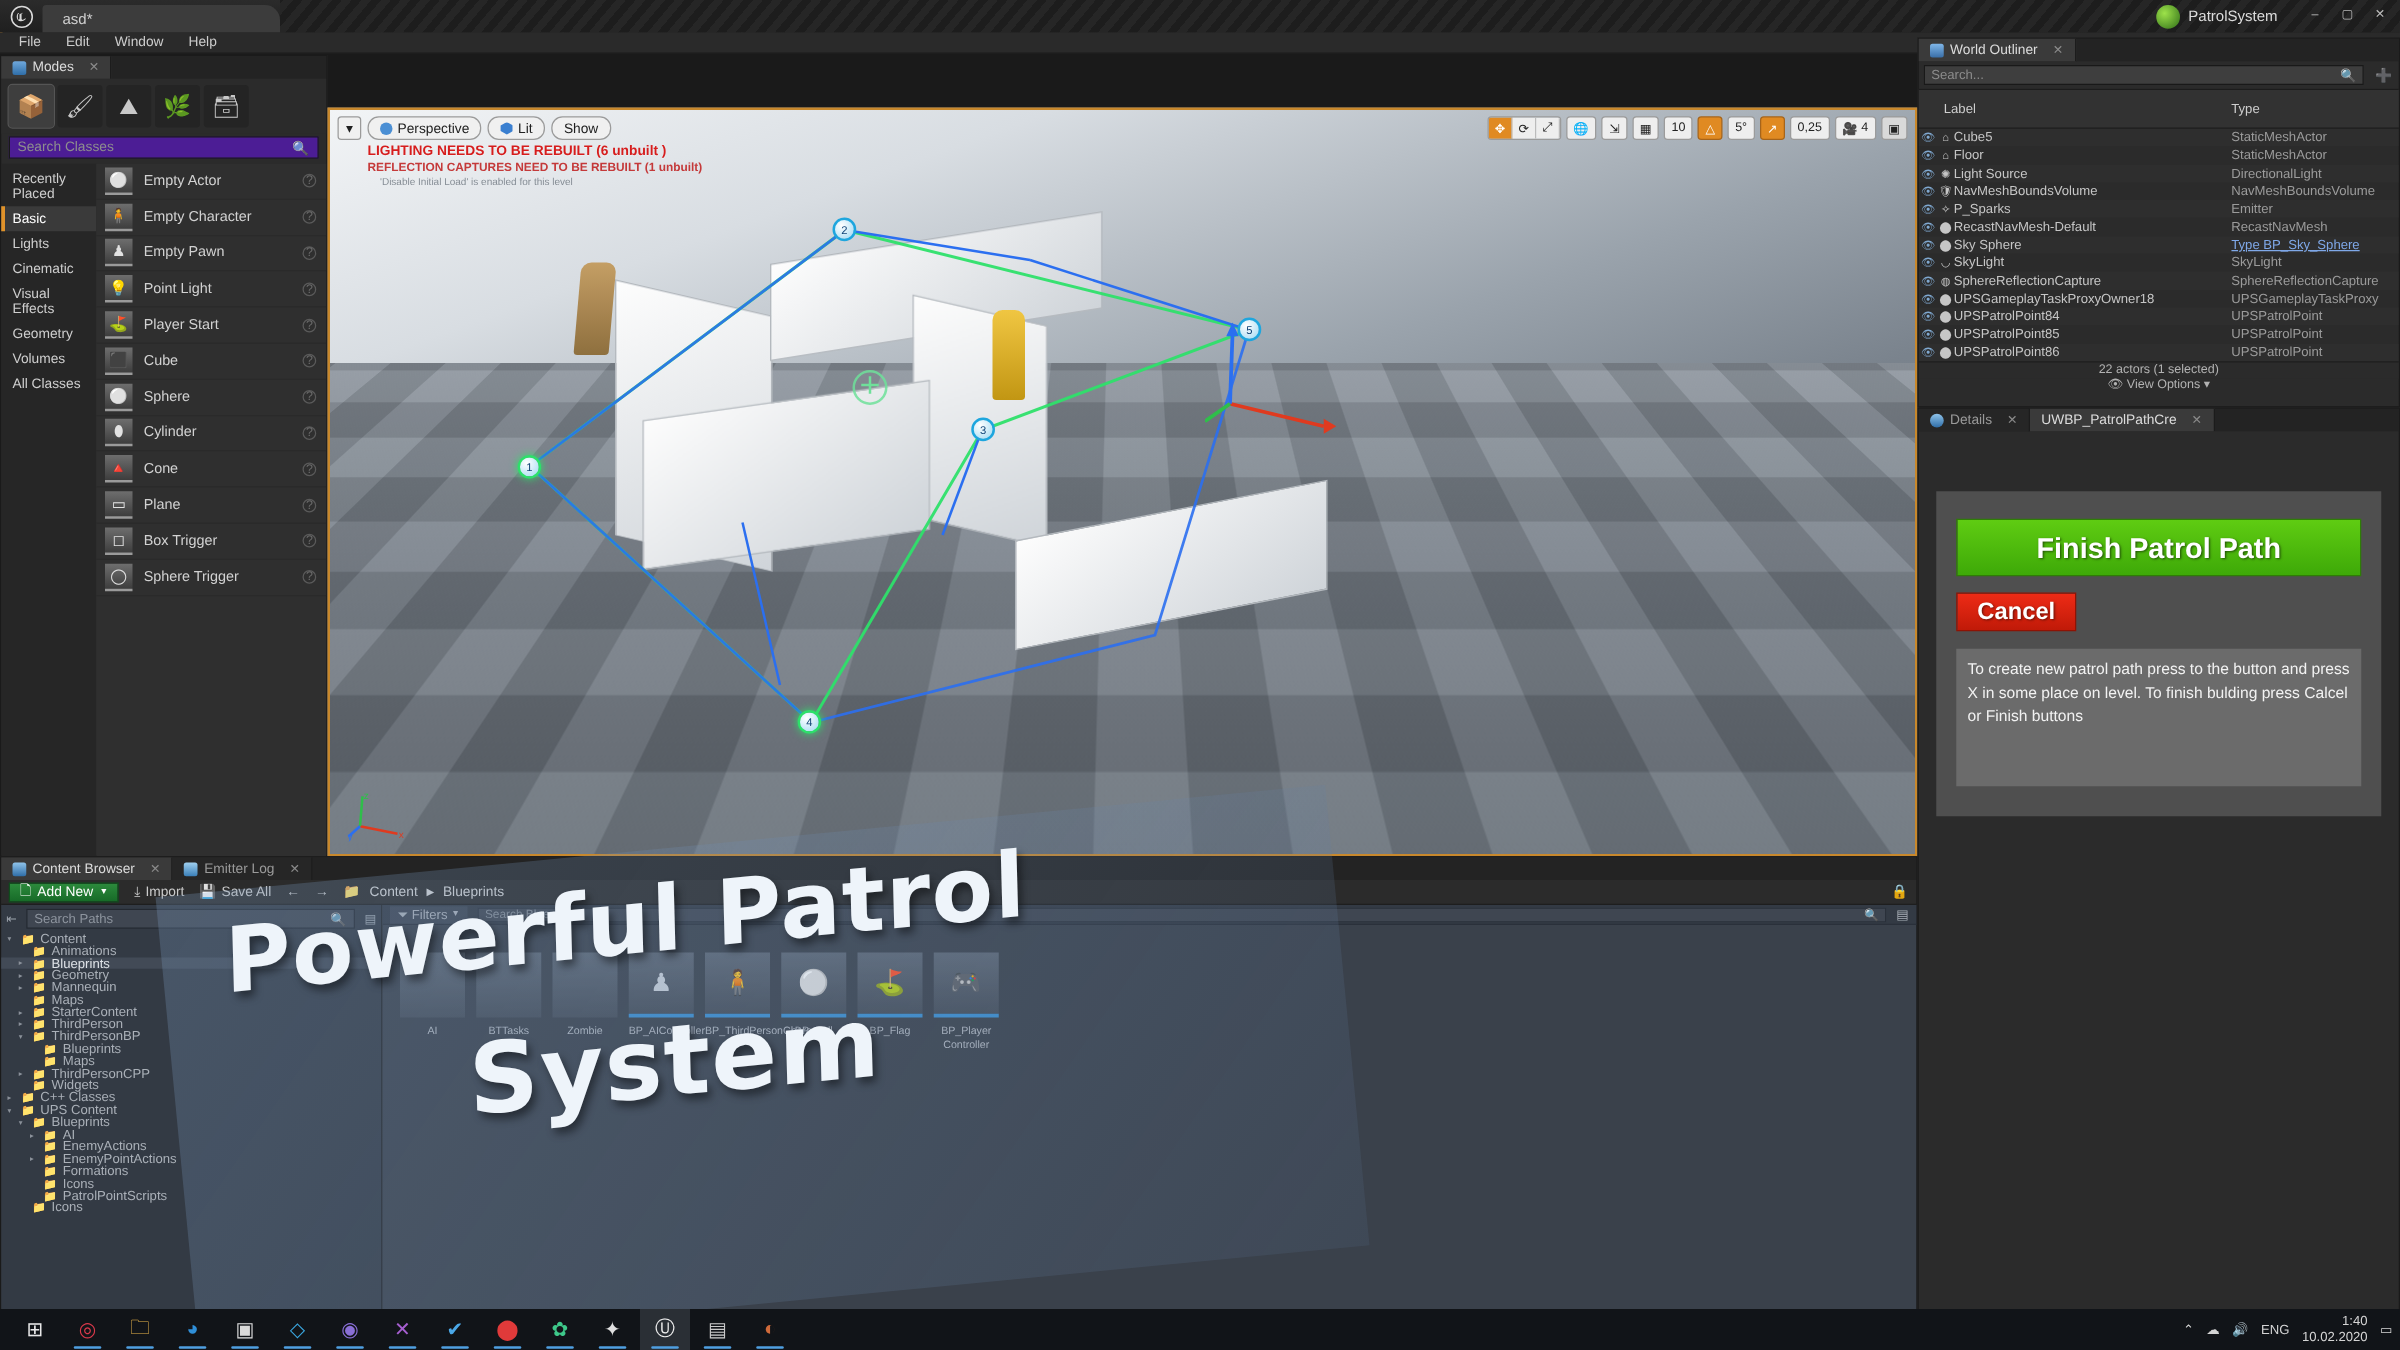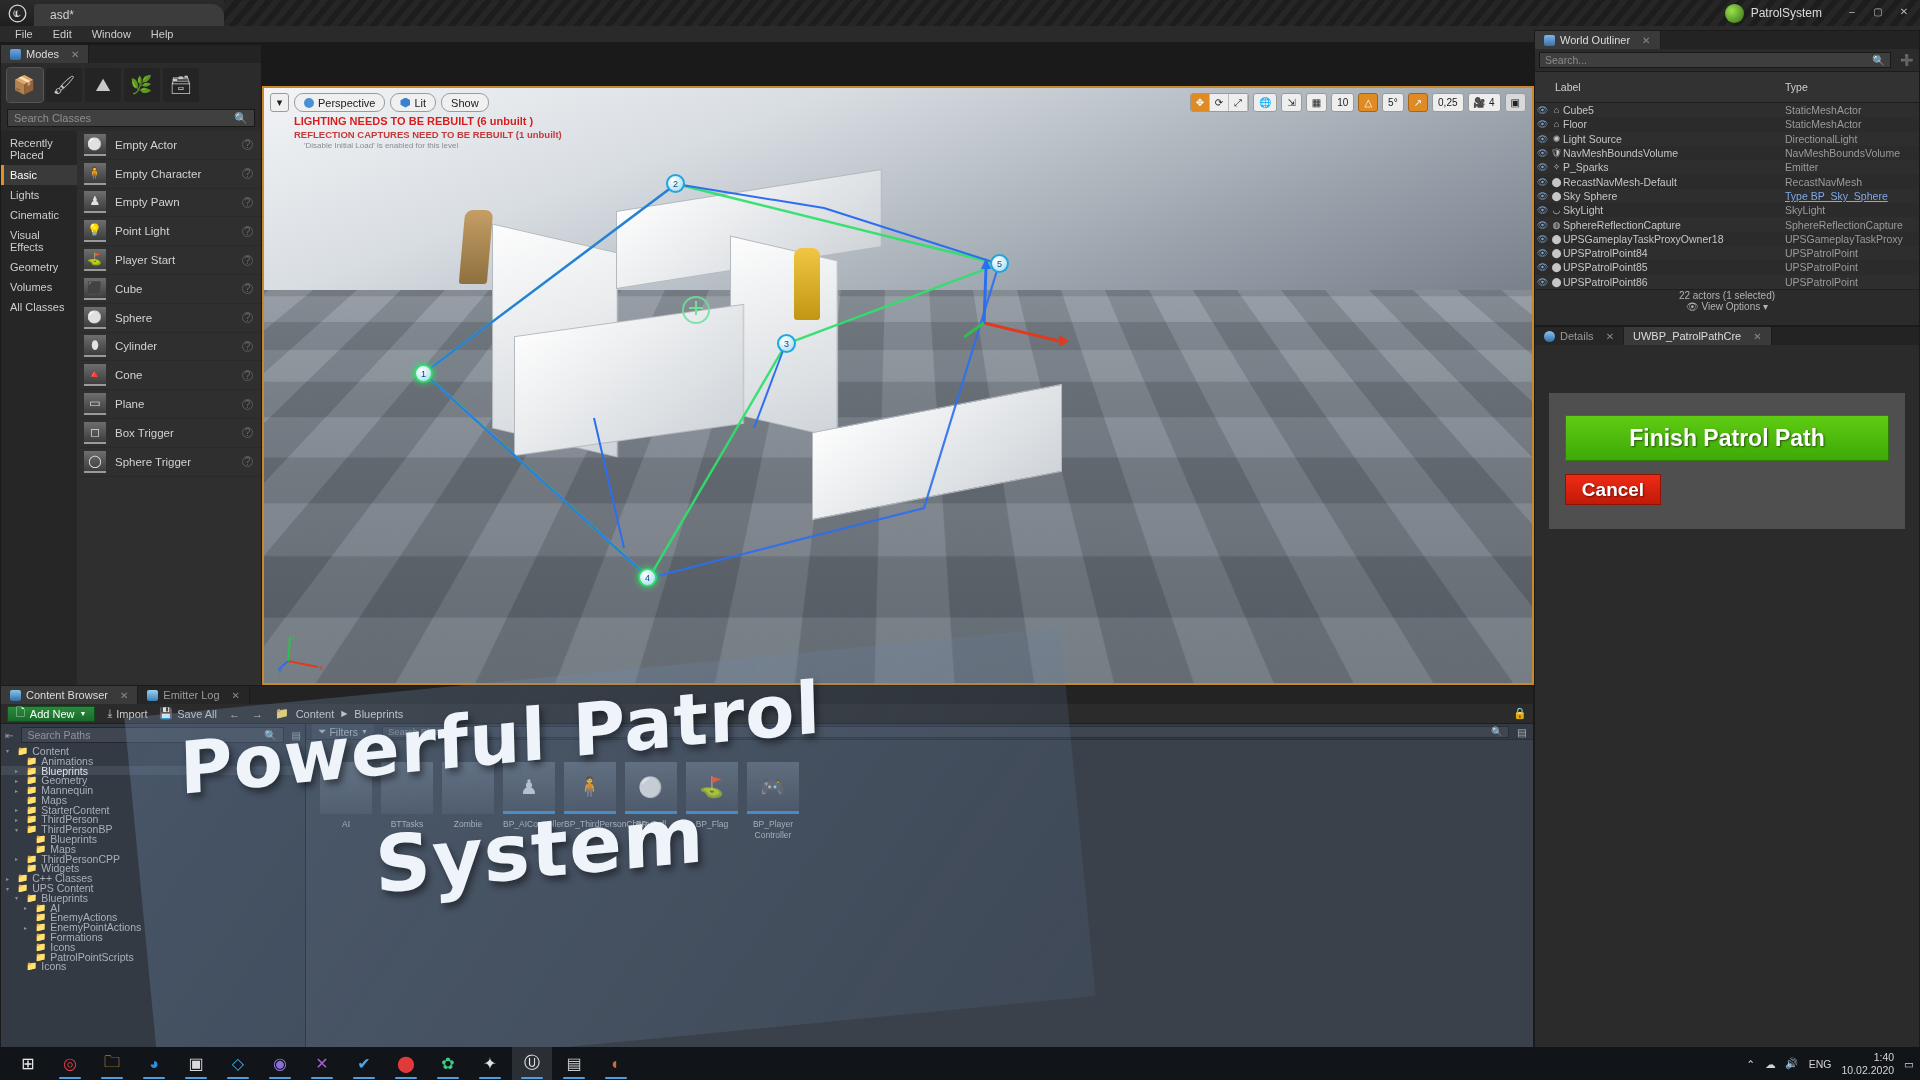--- a/index.html
+++ b/index.html
@@ -40,21 +40,21 @@
   .ptab.inactive { background:#262626; color:#9a9a9a; }
   .tabx { font-size:10px; color:#8a8a8a; margin-left:7px; }
   .tabico { width:11px; height:11px; border-radius:2px; }
 
   
   #modes { left:0; top:44px; width:262px; height:641px; }
   .modes-btns { display:flex; gap:3px; padding:5px 6px; background:#2b2b2b; }
   .modebtn { width:36px; height:34px; border-radius:3px; background:#242424;
      display:flex; align-items:center; justify-content:center; font-size:18px; }
   .modebtn.sel { background:#3e3e3e; outline:1px solid #555; }
-  .search-box { margin:2px 6px 4px 6px; height:18px; background:#404040; border:1px solid #191919;
+  .search-box { margin:2px 6px 4px 6px; height:18px; background:#4c1d95; border:1px solid #191919;
      display:flex; align-items:center; padding:0 6px; font-size:11px; color:#8e8e8e; }
   .search-box .mag { margin-left:auto; font-size:11px; color:#d0d0d0; }
   .cat-wrap { display:flex; height:calc(100% - 80px); }
   .cats { width:76px; background:#262626; padding-top:2px; }
   .cat { font-size:11px; padding:4px 6px; color:#cfcfcf; border-left:3px solid transparent; }
   .cat.sel { background:#3a3a3a; border-left:3px solid #e0922a; color:#fff; }
   .plist { flex:1; background:#2f2f2f; overflow:hidden; }
   .prow { height:28.8px; display:flex; align-items:center; gap:9px; padding:0 7px;
      border-bottom:1px solid #2a2a2a; position:relative; }
   .pthumb { width:22px; height:22px; background:linear-gradient(#6e6e6e,#3d3d3d);
@@ -632,20 +632,21 @@
         <span class="tabx">✕</span>
       </div>
       <div class="ptab">
         <span>UWBP_PatrolPathCre</span>
         <span class="tabx">✕</span>
       </div>
     </div>
     <div class="wgt-area">
       <div class="btn-finish">Finish Patrol Path</div>
       <div class="btn-cancel">Cancel</div>
+      <div class="wgt-help">To create new patrol path press to the button and press X in some place on level. To finish bulding press Calcel or Finish buttons</div>
     </div>
   </div>
 
   <div class="panel" id="cbrowser">
     <div class="tabrow">
       <div class="ptab">
         <span class="tabico" style="background:linear-gradient(#8fc3ea,#2f6ea8)"></span>
         <span>Content Browser</span>
         <span class="tabx">✕</span>
       </div>

